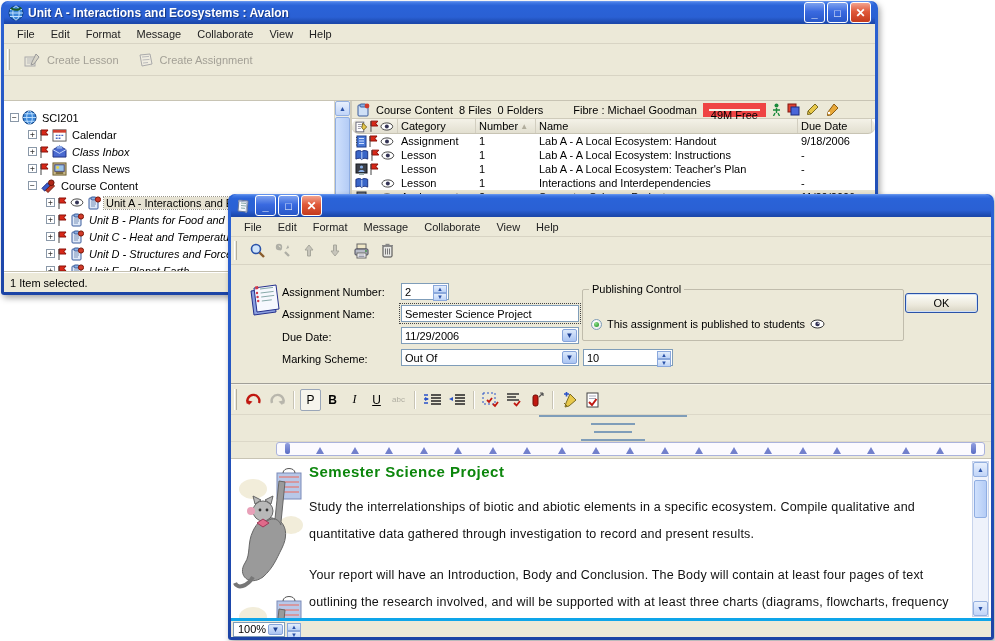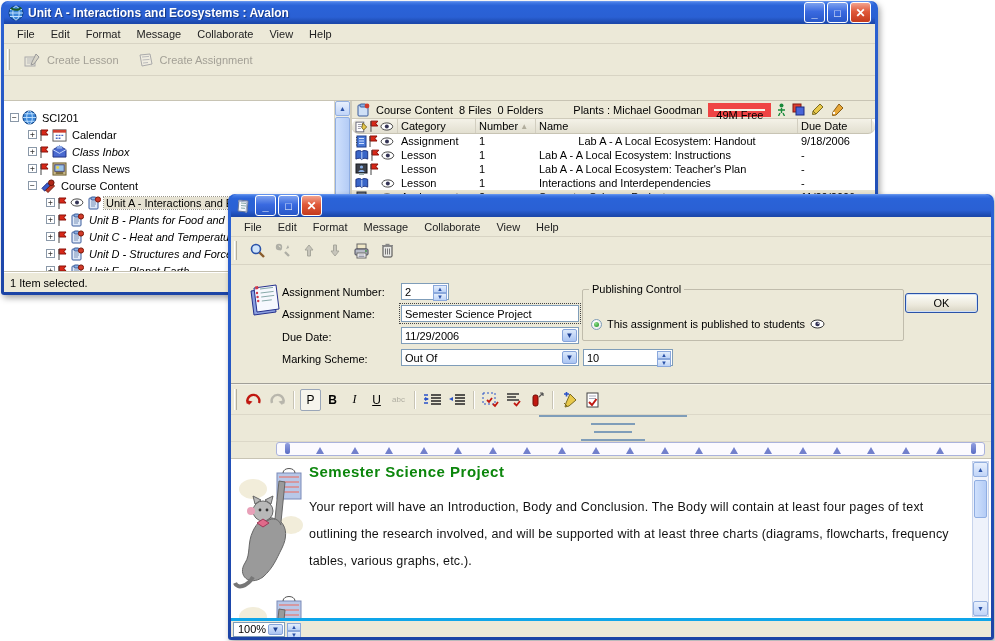--- a/index.html
+++ b/index.html
@@ -341,21 +341,21 @@
                 <svg width="14" height="14" viewBox="0 0 14 14">
                   <rect x="2" y="2" width="10" height="11" rx="1" fill="#cfe0f6" stroke="#3a5c9c"></rect>
                   <rect x="4" y="1" width="6" height="3" rx="1" fill="#8cb0e0" stroke="#3a5c9c"></rect>
                   <circle cx="11" cy="3" r="2.4" fill="#d03a2a"></circle>
                 </svg>
               </span>
             <span>Course Content</span>
             <span>8 Files</span>
             <span>0 Folders</span>
             <span style="width:18px;"></span>
-            <span>Plants : Michael Goodman</span>
+            <span>Fibre : Michael Goodman</span>
             <span id="free-box">49M Free</span>
             <span>
                 <svg width="9" height="13" viewBox="0 0 9 13">
                   <circle cx="4.5" cy="2.5" r="2" fill="#1a8a3a"></circle>
                   <path d="M4.5 5v5M1 7h7M3 10l-1.5 3M6 10l1.5 3" stroke="#1a8a3a" stroke-width="1.4"></path>
                 </svg>
               </span>
             <span>
                 <svg width="14" height="13" viewBox="0 0 14 13">
                   <rect x="1" y="1" width="8" height="8" fill="#e04030" stroke="#801810"></rect>
@@ -408,21 +408,21 @@
                     <path d="M1 1h7l-2 2.5L8 6H1z" fill="#d82818" stroke="#8c1008"></path>
                     <path d="M1 1v11" stroke="#444"></path>
                   </svg>
                   <svg width="14" height="9" viewBox="0 0 15 10">
                     <ellipse cx="7.5" cy="5" rx="6.5" ry="4" fill="#fff" stroke="#333"></ellipse>
                     <circle cx="7.5" cy="5" r="2.2" fill="#335"></circle>
                   </svg>
                 </span>
                 <span class="lcell" style="width: 78px;">Assignment</span>
                 <span class="lcell" style="width: 60px;">1</span>
-                <span class="lcell" style="width: 262px; text-align: center;">Lab A - A Local Ecosystem: Handout</span>
+                <span class="lcell" style="width: 262px;">Lab A - A Local Ecosystem: Handout</span>
                 <span class="lcell" style="width: 74px;">9/18/2006</span>
               </div>
               <div class="list-row">
                 <span class="lcell" style="width: 46px; display: flex; gap: 2px; align-items: center;">
                   <svg width="14" height="12" viewBox="0 0 15 12">
                     <path d="M1 2c3-1.5 5.5-1 6.5.5C8.5 1 11 .5 14 2v8.5c-3-1.5-5.5-1-6.5.5-1-1.5-3.5-2-6.5-.5z" fill="#3a66c8" stroke="#182c78"></path>
                     <path d="M7.5 2.5v8" stroke="#cfe0ff"></path>
                   </svg>
                   <svg width="9" height="12" viewBox="0 0 9 12">
                     <path d="M1 1h7l-2 2.5L8 6H1z" fill="#d82818" stroke="#8c1008"></path>
@@ -791,20 +791,21 @@
                 <path d="M22 45l-2-8 8 4zM38 45l2-8-8 4z" fill="#b8b8b8" stroke="#666"></path>
                 <circle cx="27" cy="51" r="1.4" fill="#333"></circle>
                 <circle cx="34" cy="51" r="1.4" fill="#333"></circle>
                 <path d="M24 64l6-4 6 4-6 4z" fill="#e06a8a" stroke="#a03858"></path>
                 <circle cx="18" cy="52" r="4" fill="#e8a0b8"></circle>
                 <path d="M20 118c-6 10-16 12-18 6" fill="none" stroke="#777" stroke-width="4"></path>
               </svg>
             </div>
           <div id="editor-text">
             <div id="editor-heading" style="color: rgb(12, 134, 12);">Semester Science Project</div>
+            <div class="editor-para">Study the interrelationships of biotic and abiotic elements in a specific ecosystem. Compile qualitative and quantitative data gathered through investigation to record and present results.</div>
             <div class="editor-para">Your report will have an Introduction, Body and Conclusion. The Body will contain at least four pages of text outlining the research involved, and will be supported with at least three charts (diagrams, flowcharts, frequency tables, various graphs, etc.).</div>
           </div>
           <div id="editor-scroll">
             <div class="scroll-arrow">▲</div>
             <div class="scroll-thumb"></div>
             <div class="scroll-arrow" style="position:absolute;bottom:0;left:0;right:0;">▼</div>
           </div>
         </div>
       </div>
 

